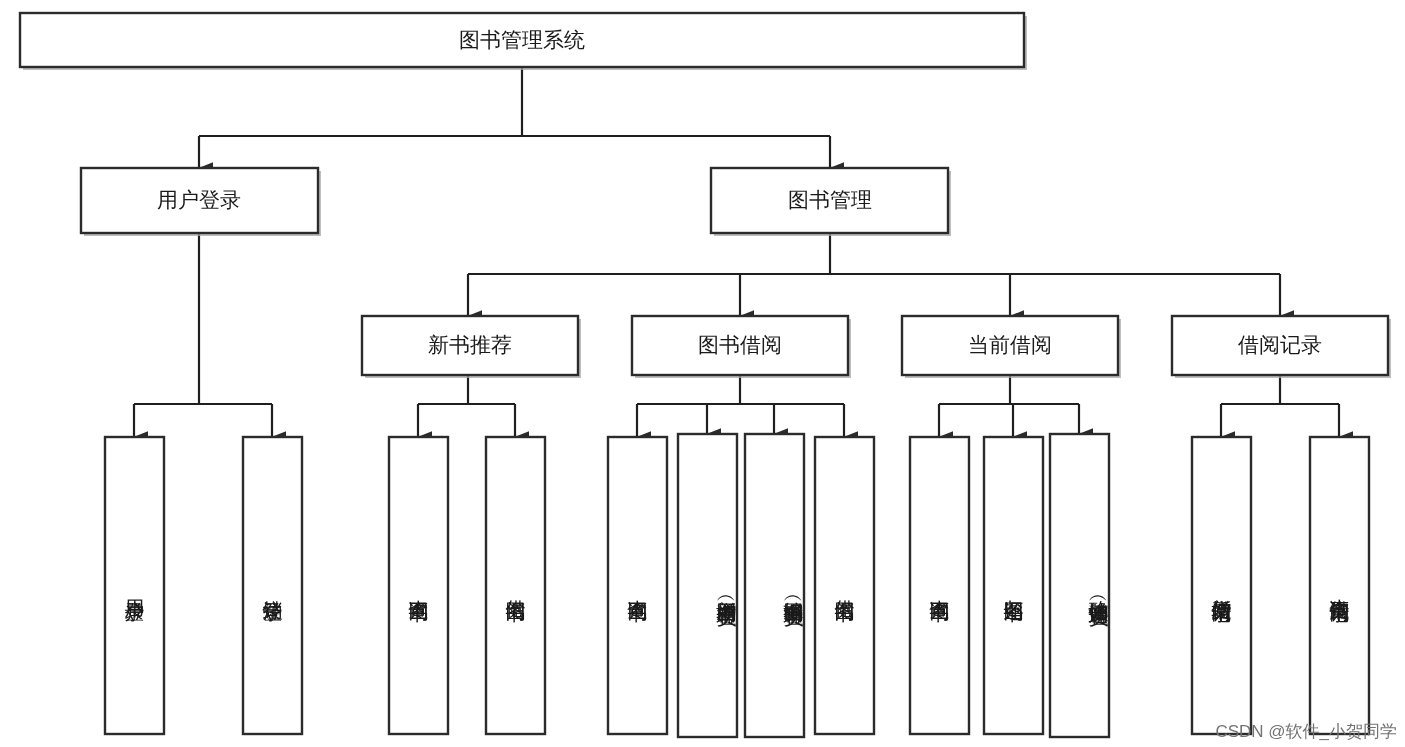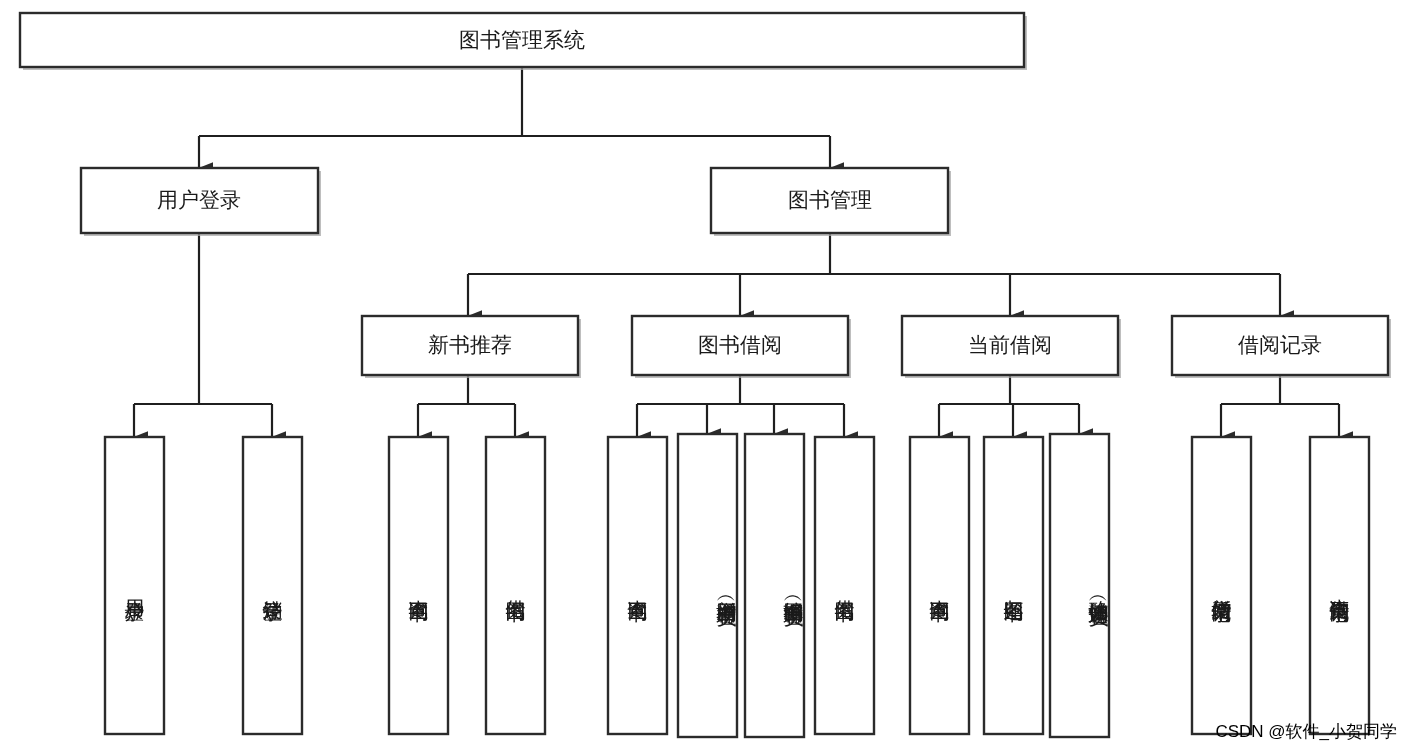--- a/index.html
+++ b/index.html
@@ -66,21 +66,21 @@
     white-space: nowrap;
     pointer-events: none;
     user-select: none;
   }
   .watermark {
     position: absolute;
     right: 8px;
     bottom: 4px;
     font-family: "Liberation Sans", "DejaVu Sans", sans-serif;
     font-size: 17px;
-    color: #000000;
+    color: #737373;
     white-space: nowrap;
     user-select: none;
   }
 </style>
 </head>
 <body>
 
 <div id="diagram-root">
 
   <svg class="flow" viewBox="0 0 1405 747">

